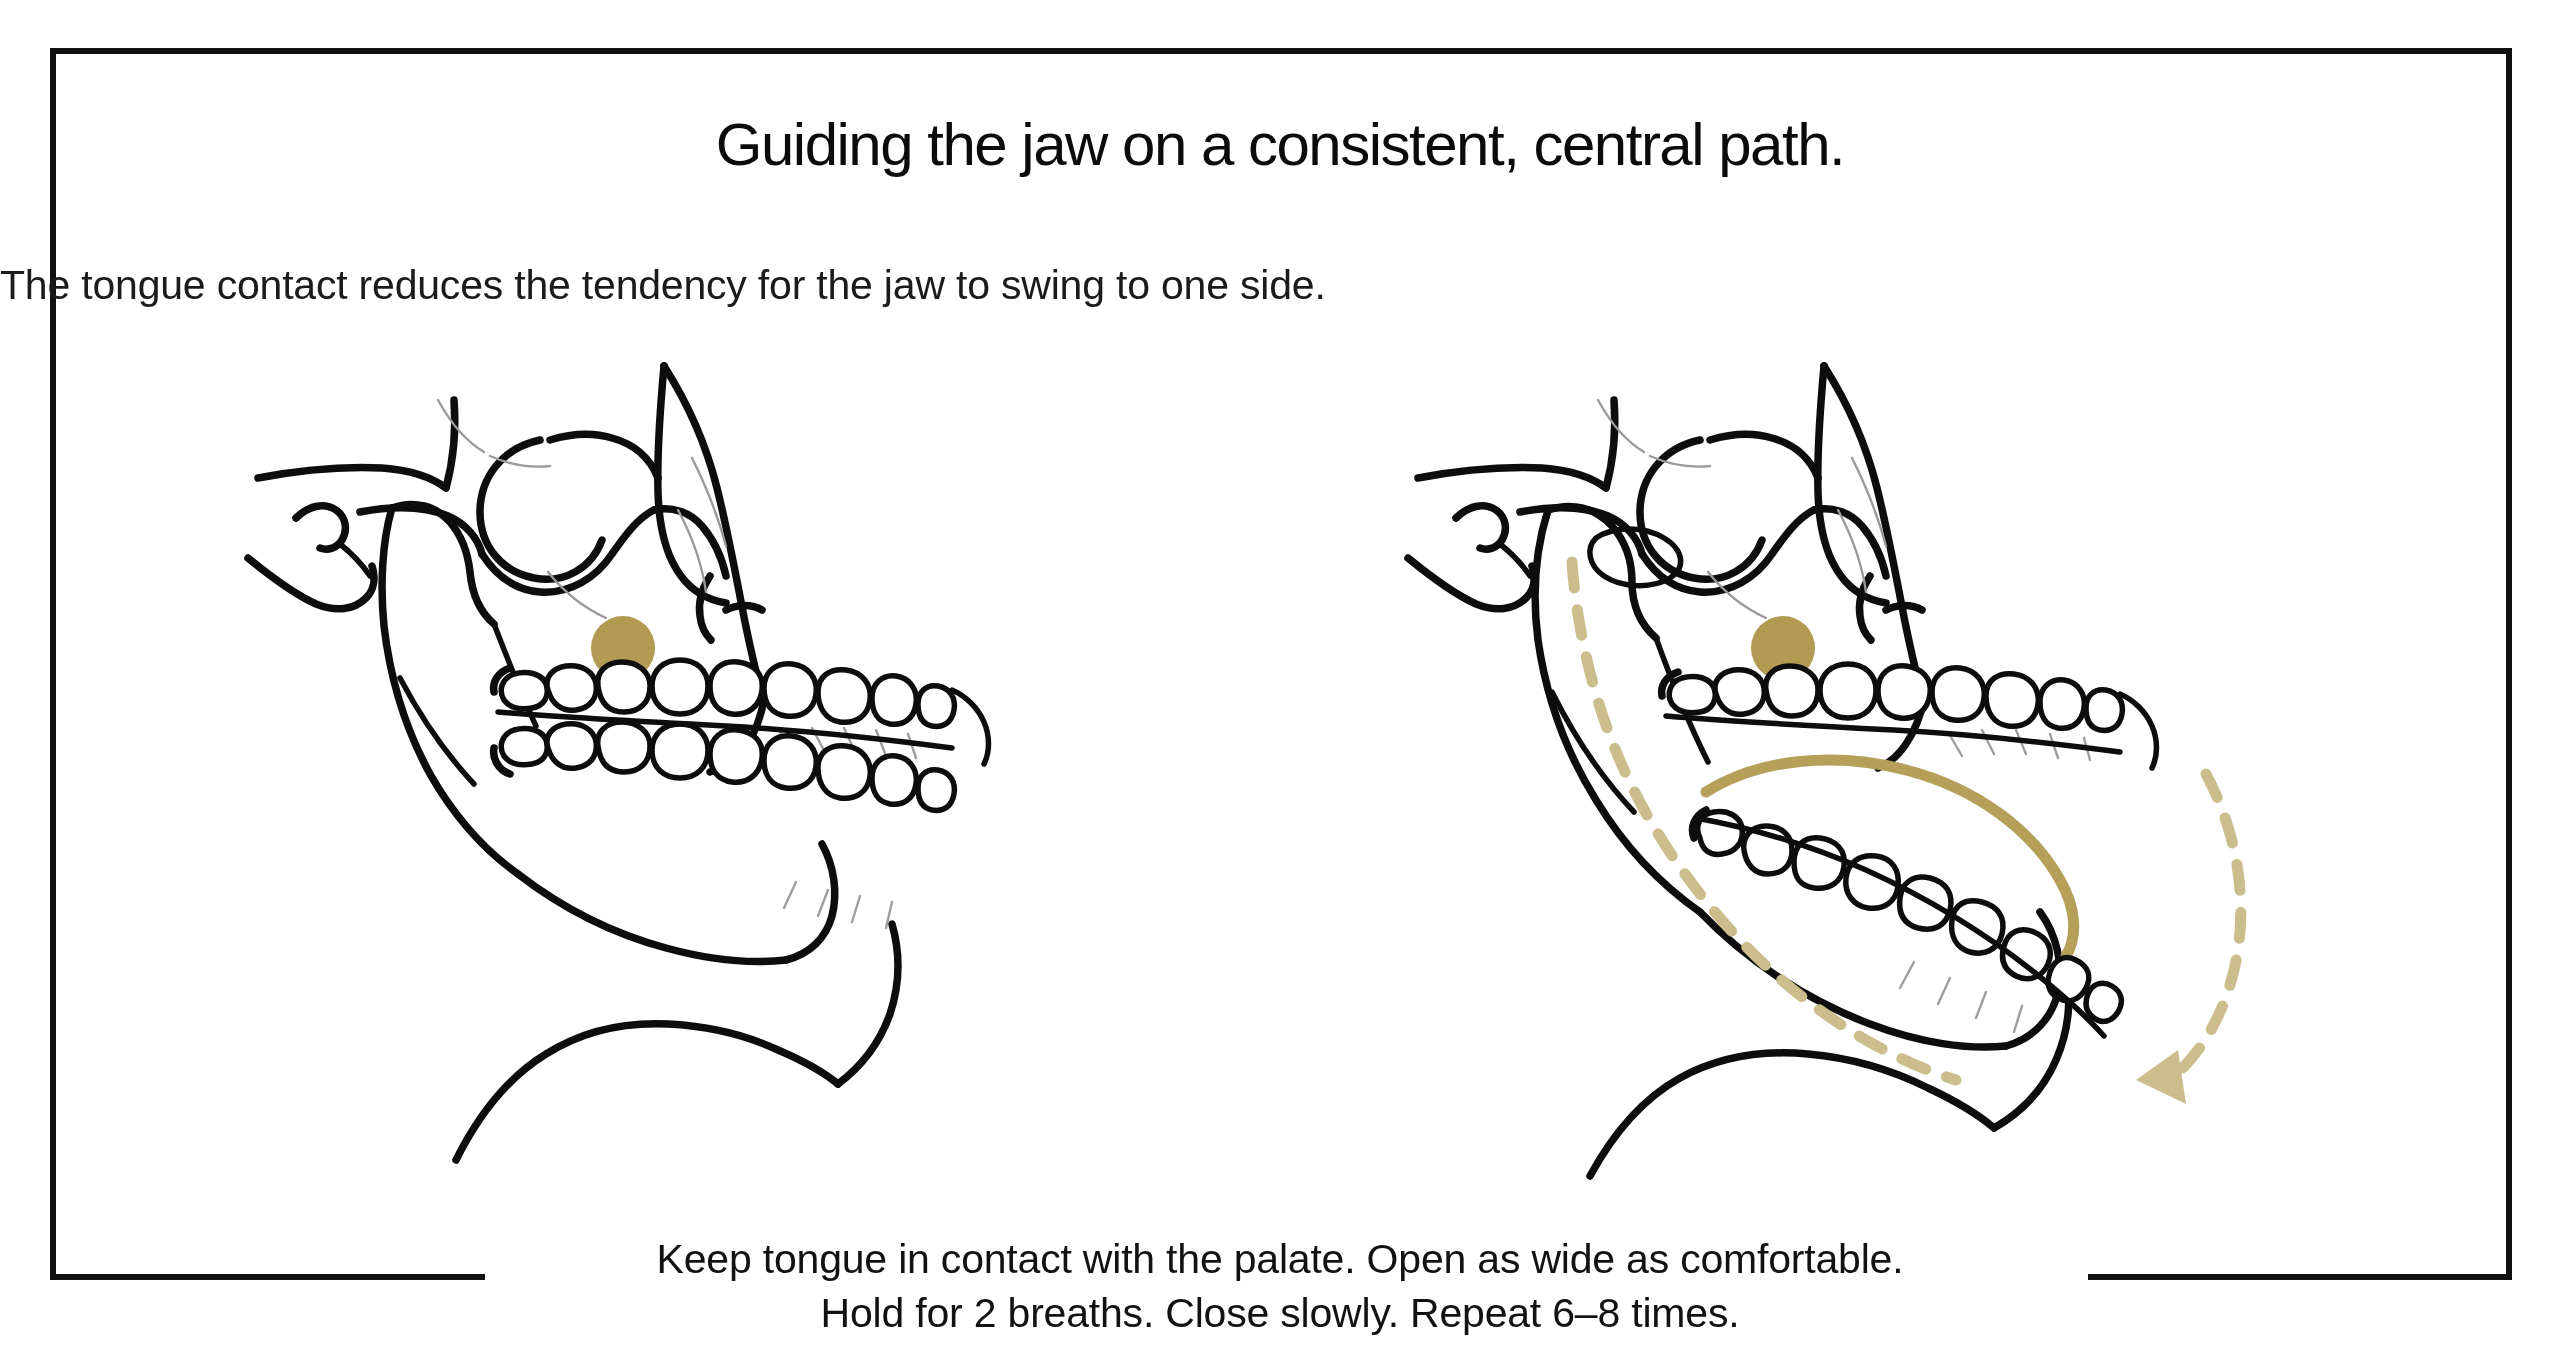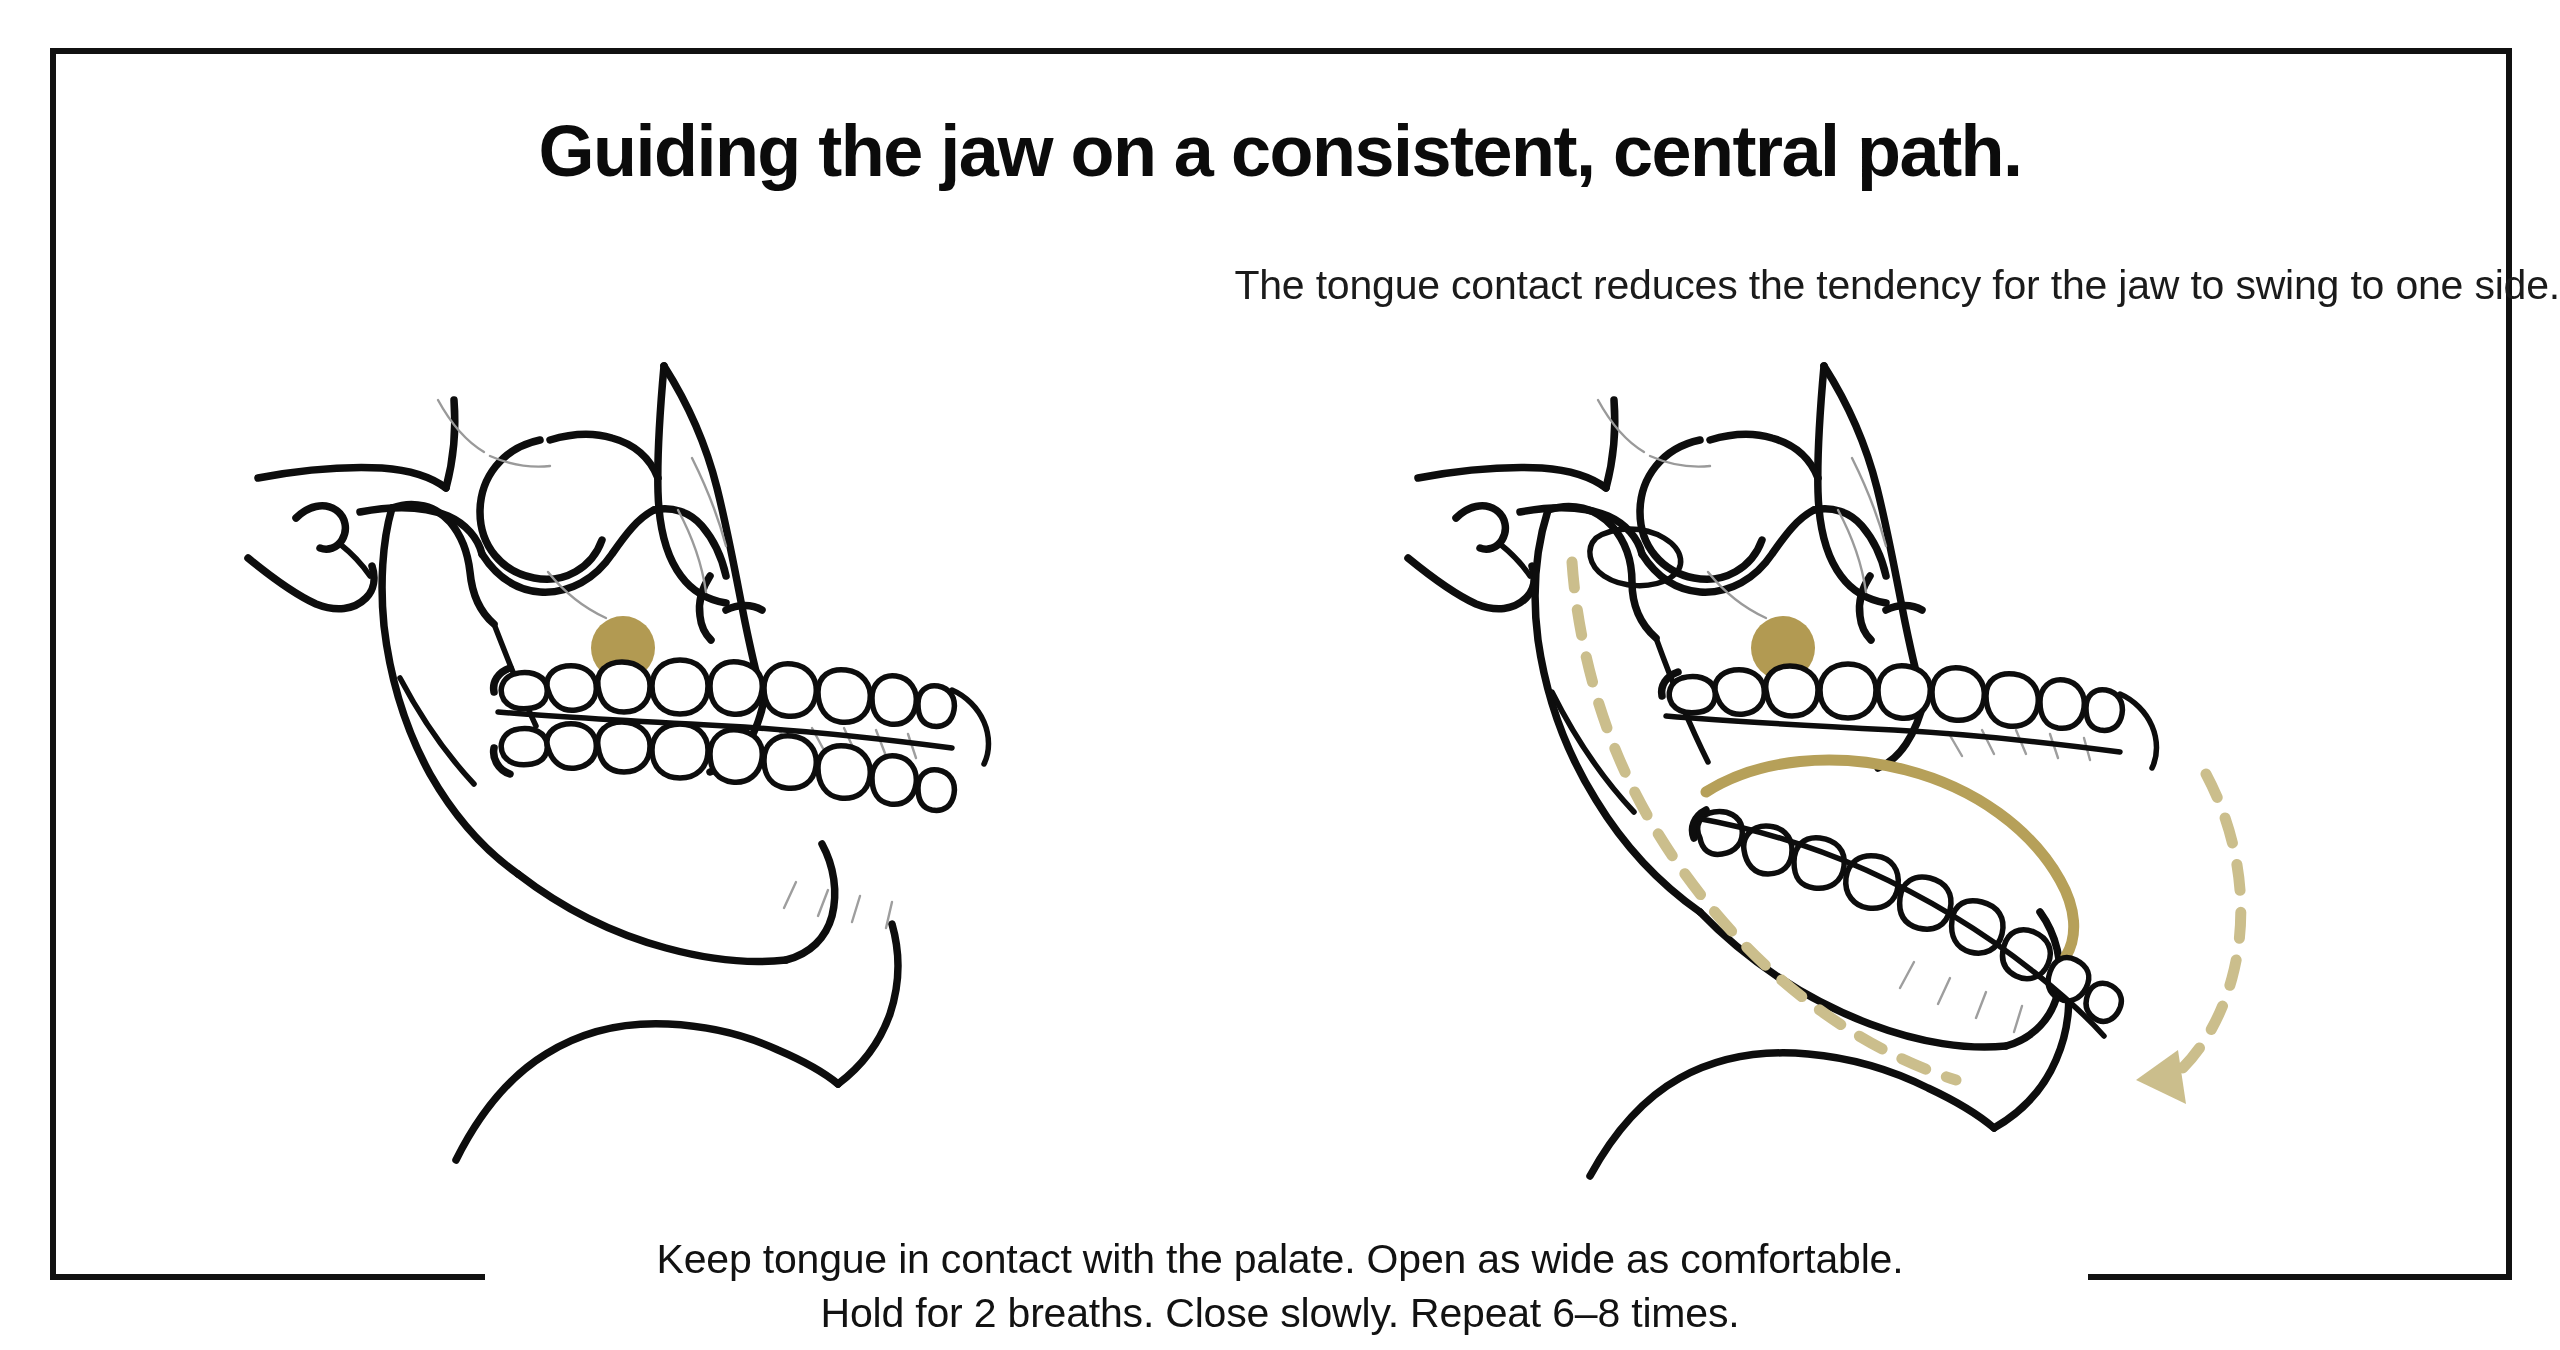--- a/index.html
+++ b/index.html
@@ -32,31 +32,31 @@
   #frame-bottom-left  { left: 50px;  top: 1274px; width: 435px;  height: 6px; }
   #frame-bottom-right { left: 2088px;top: 1274px; width: 424px;  height: 6px; }
 
   
   #title {
     position: absolute;
     left: 0; top: 112px;
     width: 2560px;
     text-align: center;
     font-family: "Liberation Sans", sans-serif;
-    font-weight: bold;
-    font-size: 72px;
+    font-weight: normal;
+    font-size: 60px;
     letter-spacing: -1.5px;
     color: #0b0b0b;
     line-height: 1.1;
   }
   #subtitle {
     position: absolute;
     left: 0; top: 262px;
     width: 2560px;
-    text-align: right;
+    text-align: left;
     font-family: "Liberation Sans", sans-serif;
     font-weight: normal;
     font-size: 41px;
     letter-spacing: -0.2px;
     color: #1b1b1b;
   }
   #caption {
     position: absolute;
     left: 0; top: 1192px;
     width: 2560px;

